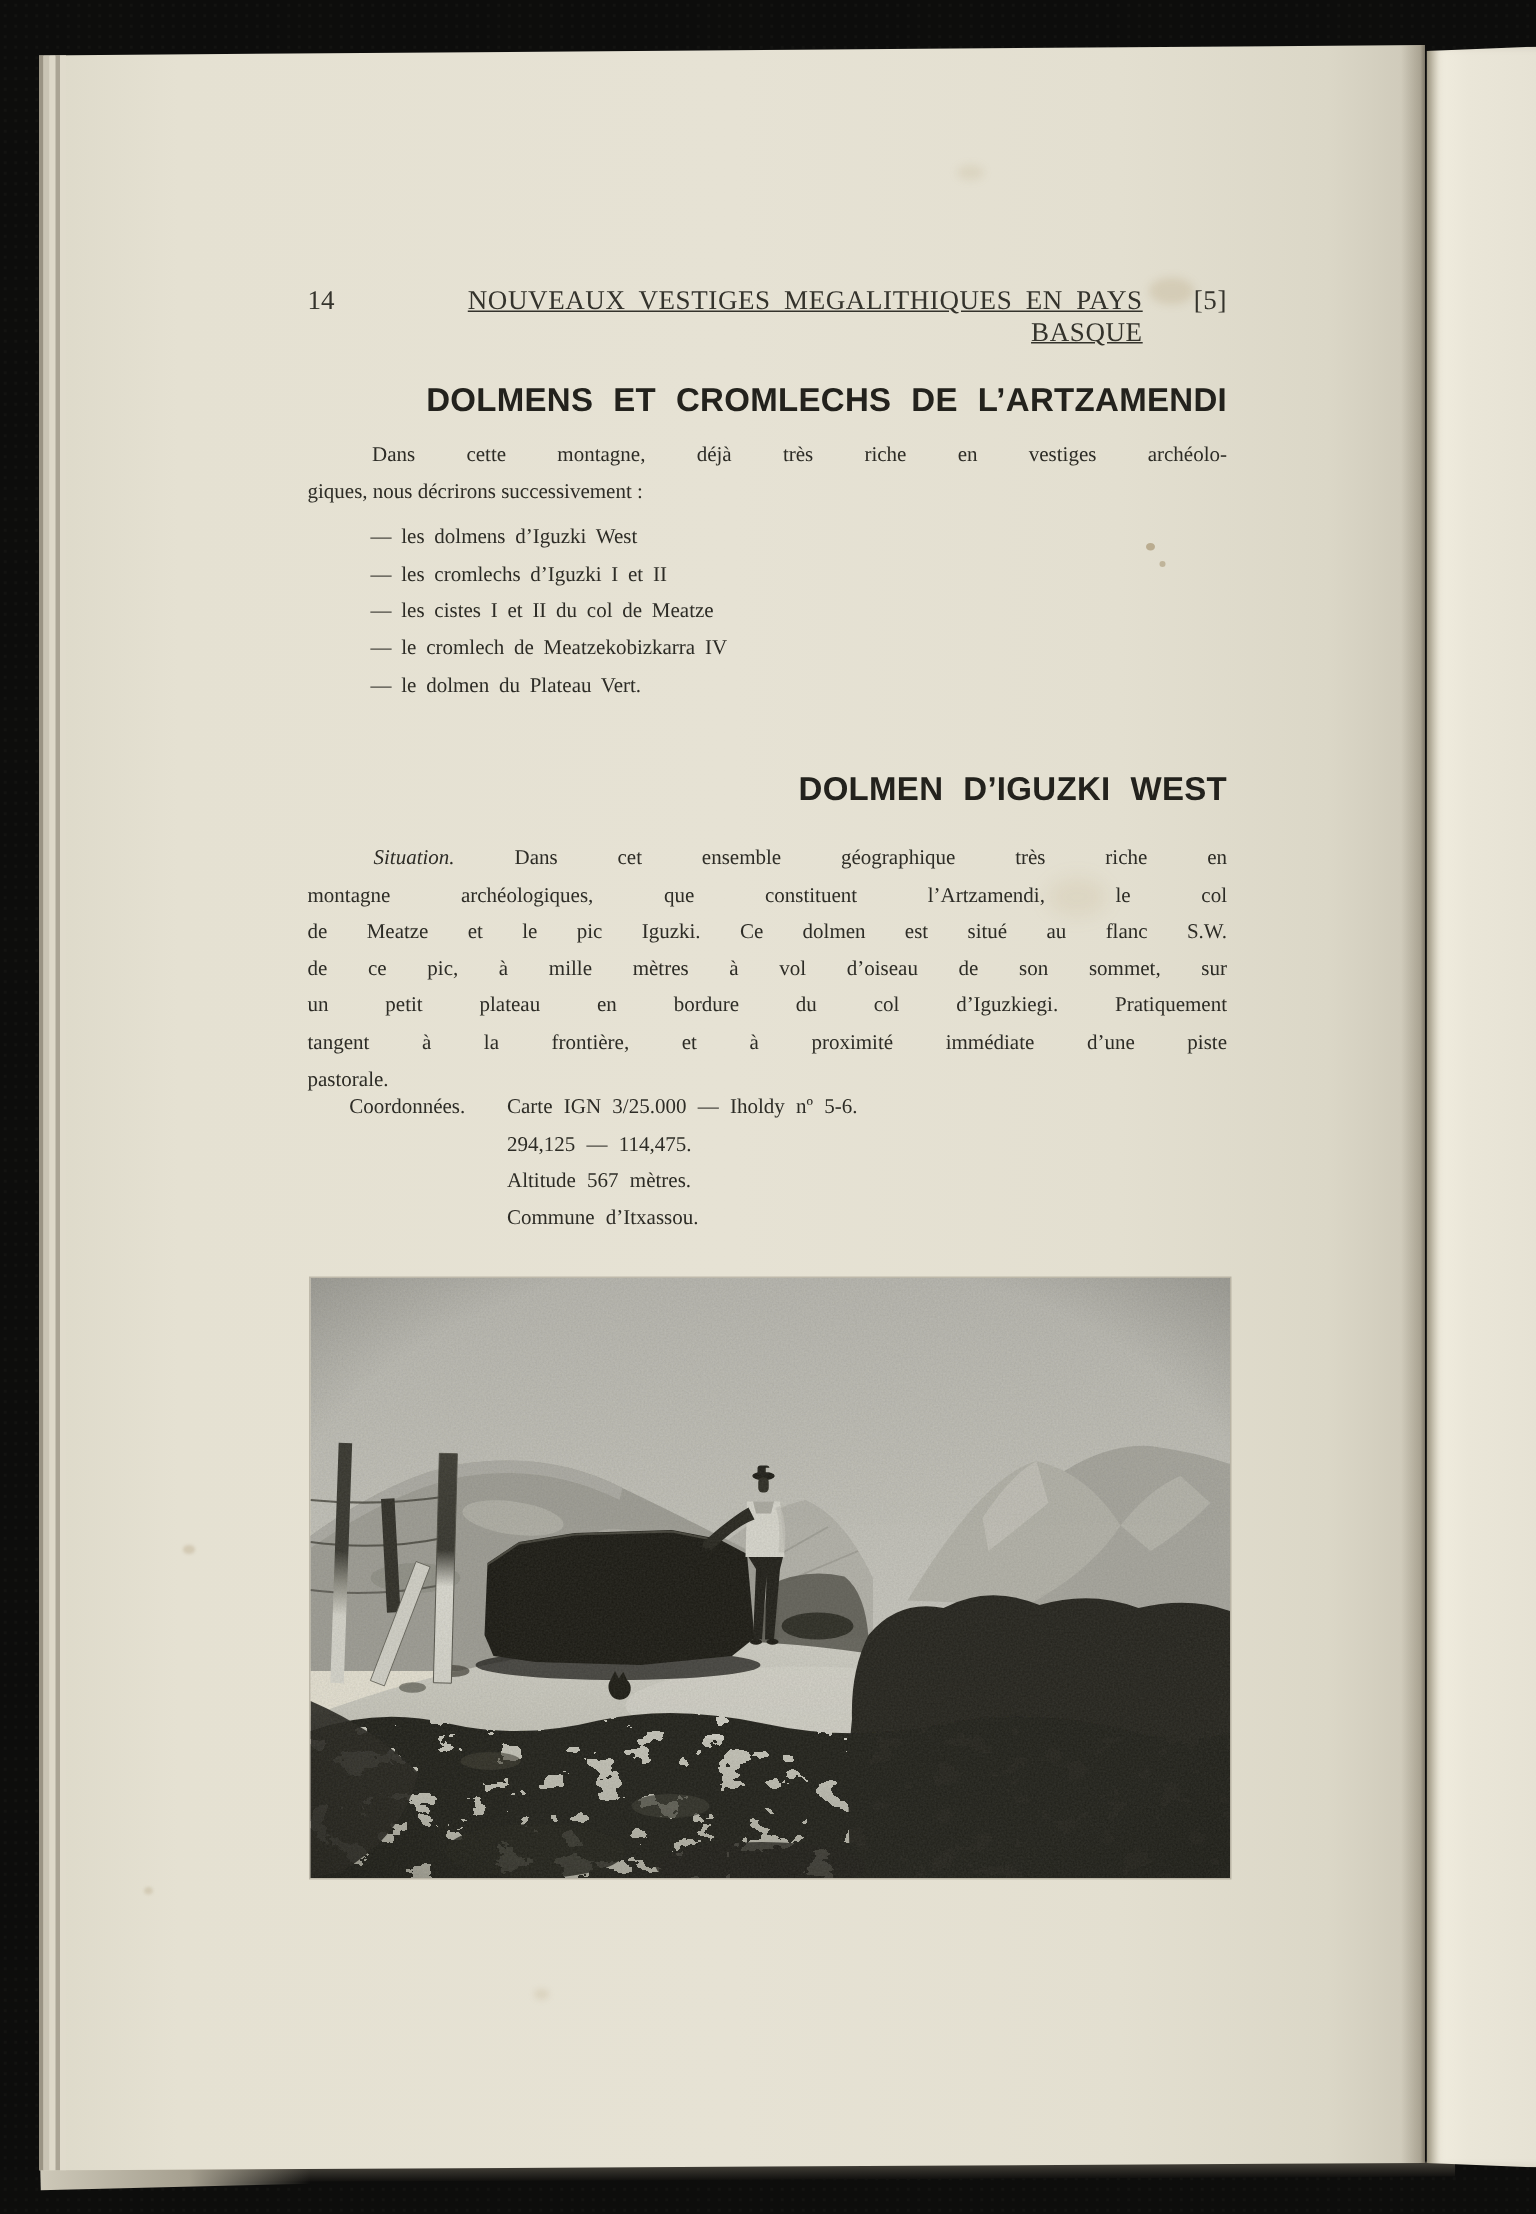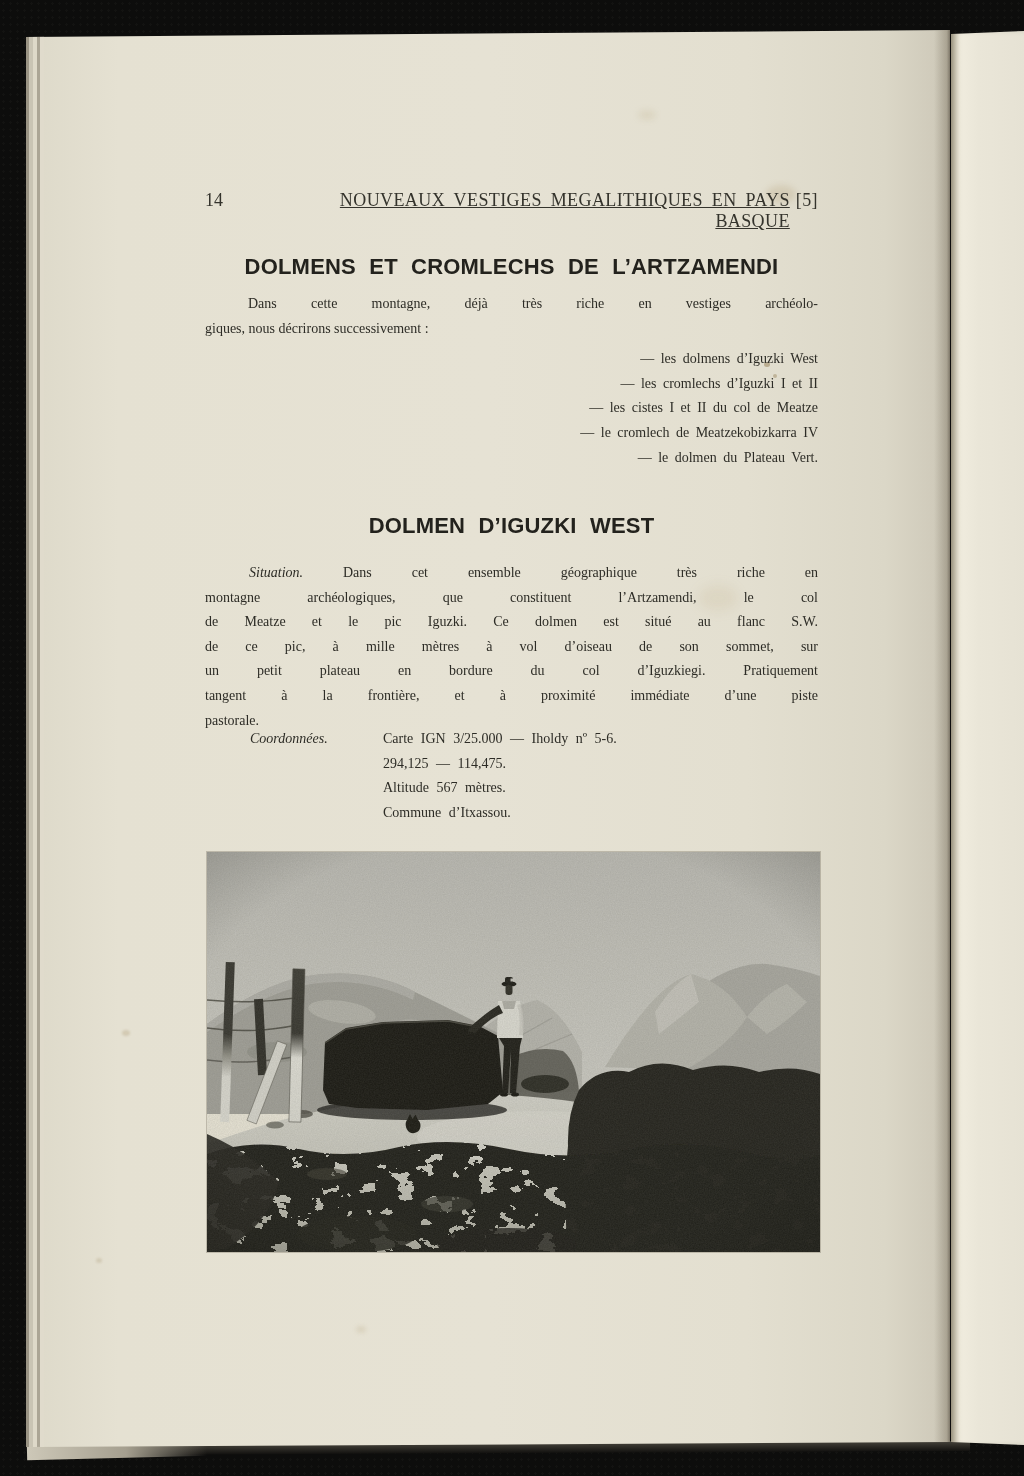--- a/index.html
+++ b/index.html
@@ -29,36 +29,36 @@
   .crease{position:absolute;right:0;top:0;bottom:0;width:16px;
     background:linear-gradient(90deg,rgba(90,80,60,0),rgba(90,80,60,.30) 80%,rgba(60,52,38,.55));}
   .sliver{
     position:absolute;left:951px;top:31px;width:73px;height:1414px;z-index:2;
     background:linear-gradient(90deg,#d3ceba 0px,#f0ecde 9px,#eae6d8 28px,#e6e2d4 100%);
     box-shadow:inset 7px 0 9px -5px rgba(70,60,40,.6);
     clip-path:polygon(0 3px,100% 0,100% 100%,0 calc(100% - 3px));
   }
   .block{position:absolute;left:179px;width:613px;color:#2d2c26;}
   .runhead{top:160px;display:flex;align-items:baseline;font-size:18px;
-    color:#34332c;letter-spacing:.4px;word-spacing:4px;}
+    color:#34332c;letter-spacing:.4px;word-spacing:4px;gap:28px;}
   .rh-num{width:52px;letter-spacing:0;}
   .rh-title{flex:1;text-align:right;text-decoration:underline;}
   .rh-ref{margin-left:6px;}
   .heading{font-family:"Liberation Sans",sans-serif;font-weight:bold;font-size:22px;
-    color:#23221d;text-align:center;word-spacing:7px;letter-spacing:.2px;}
+    color:#23221d;text-align:right;word-spacing:7px;letter-spacing:.2px;}
   .h1{top:224px;} .h2{top:483px;}
   .bodytext{font-size:14px;line-height:24.6px;}
   .para1{top:262px;} .situation{top:531px;}
   .line.j{text-align:justify;text-align-last:justify;}
   .ind43{text-indent:43px;} .ind44{text-indent:44px;}
-  .list{top:317px;line-height:24.7px;text-align:right;}
+  .list{top:317px;line-height:24.7px;}
   .list .item{margin-left:42px;word-spacing:3px;}
   .ital{font-style:italic;}
   .coords{top:697px;display:flex;}
-  .coords-label{margin-left:45px;width:133px;font-style:italic;flex:none;}
+  .coords-label{width:133px;flex:none;text-align:center;}
   .coords-lines{flex:1;word-spacing:4px;}
   .photo{position:absolute;left:181px;top:822px;width:613px;height:400px;
     outline:1px solid rgba(70,62,48,.25);}
   .stain{position:absolute;border-radius:50%;pointer-events:none;}
   .s1{left:740px;top:155px;width:30px;height:18px;background:rgba(150,118,60,.16);filter:blur(3px);}
   .s2{left:738px;top:332px;width:6px;height:5px;background:rgba(122,92,42,.38);filter:blur(.5px);}
   .s3{left:747px;top:344px;width:4px;height:4px;background:rgba(122,92,42,.32);filter:blur(.5px);}
   .s4{left:612px;top:80px;width:18px;height:10px;background:rgba(160,132,78,.12);filter:blur(3px);}
   .s5{left:672px;top:555px;width:40px;height:26px;background:rgba(170,140,80,.10);filter:blur(6px);}
   .s6{left:96px;top:1000px;width:8px;height:6px;background:rgba(140,110,60,.20);filter:blur(1px);}

